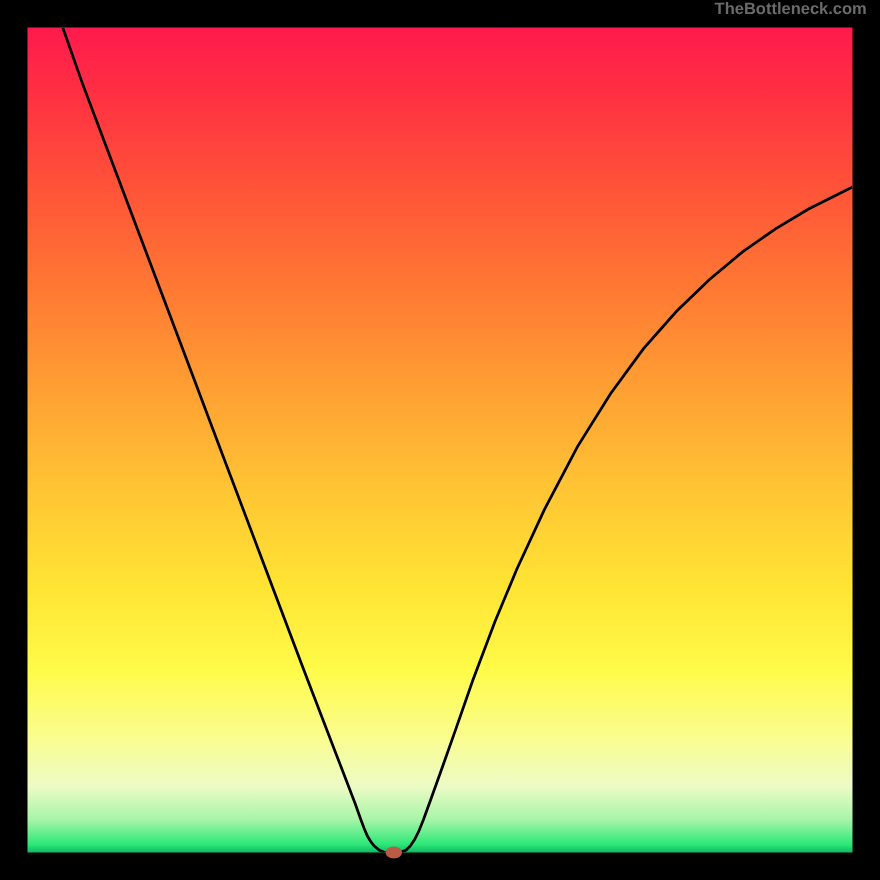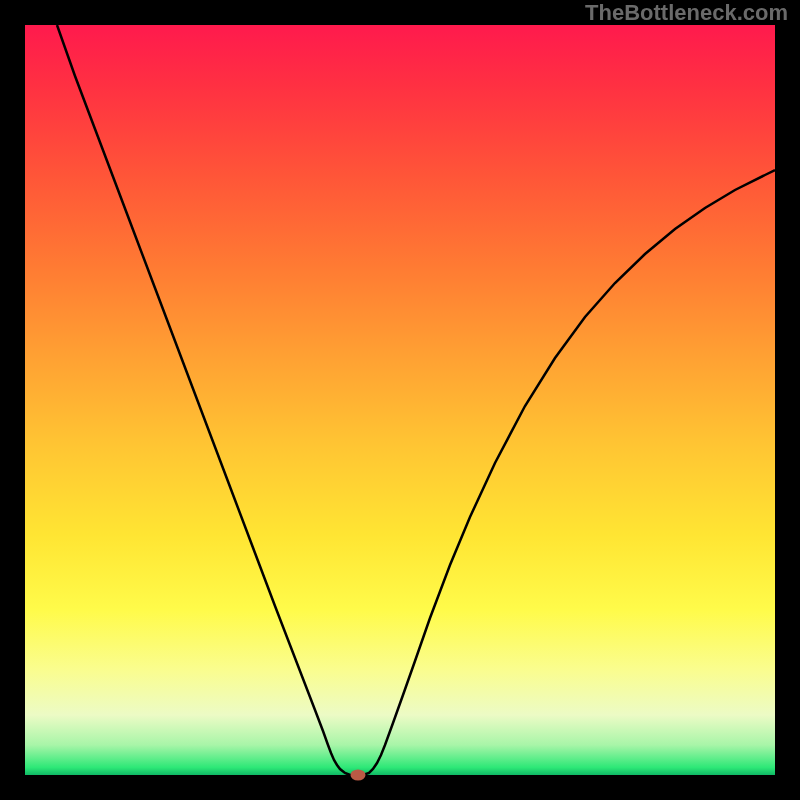--- a/index.html
+++ b/index.html
@@ -14,21 +14,21 @@
       background: #000;
       position: relative;
       font-family: Arial, sans-serif;
     }
     
     .watermark {
       position: absolute;
       top: 0;
       right: 12px;
       color: #6a6a6a;
-      font-size: 22px;
+      font-size: 15px;
       font-weight: 600;
       z-index: 10;
     }
     
     .plot-area {
       position: absolute;
       top: 25px;
       left: 25px;
       width: 750px;
       height: 750px;

